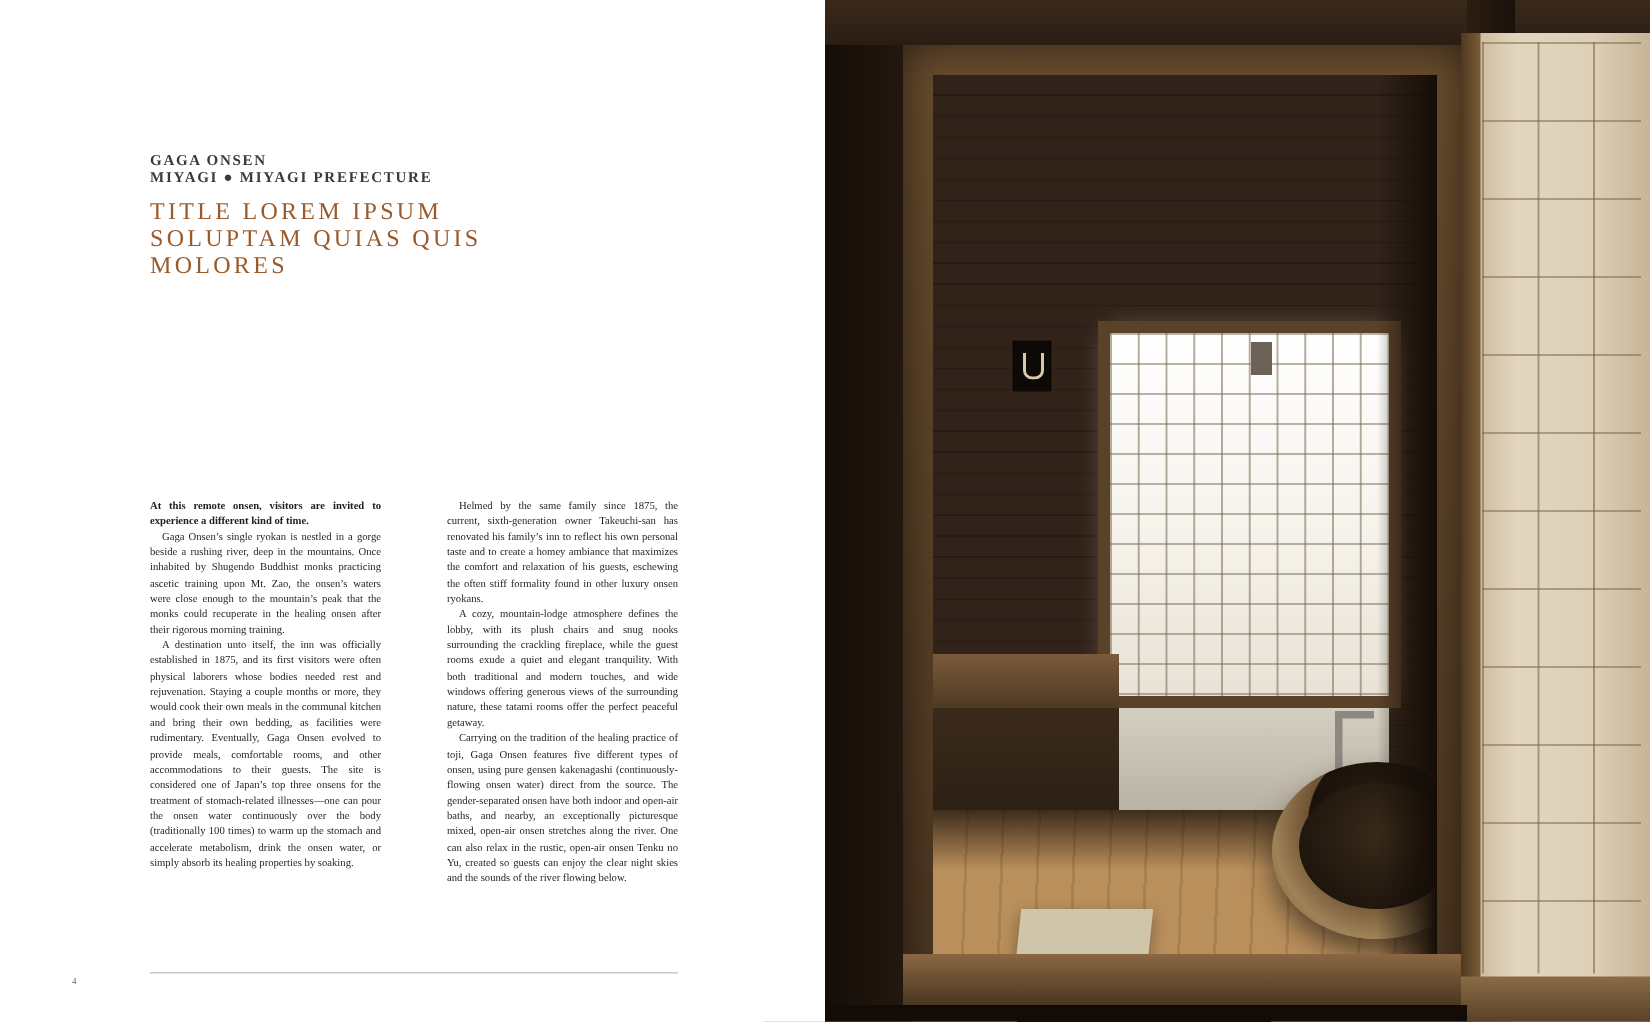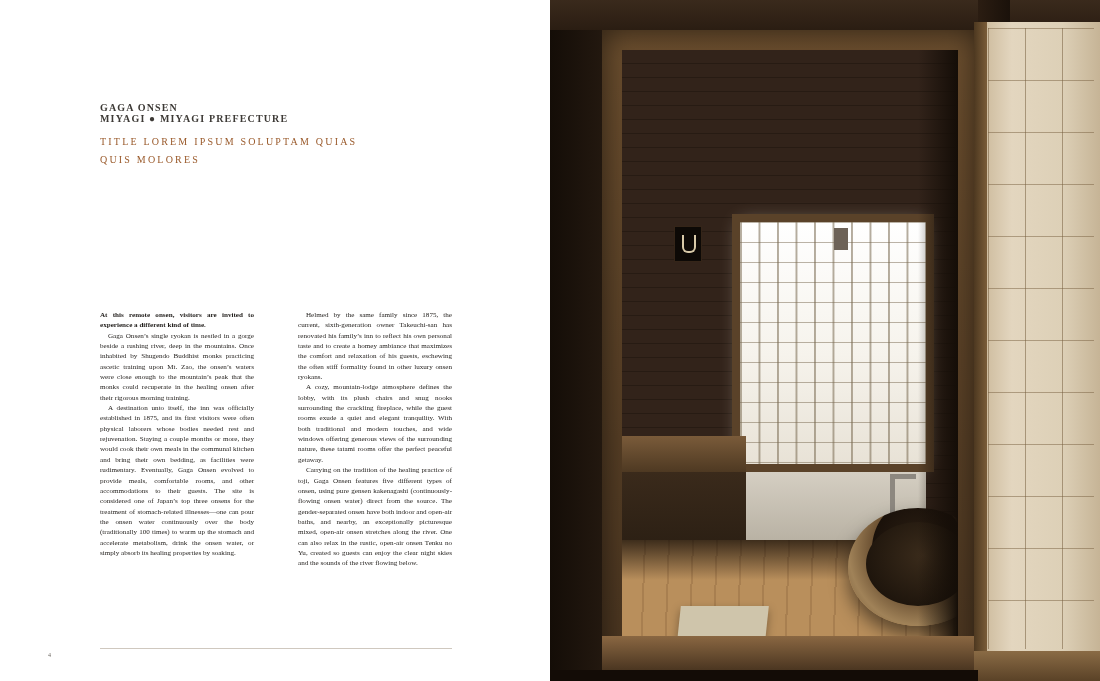--- a/index.html
+++ b/index.html
@@ -41,29 +41,29 @@
     line-height: 11px;
     font-weight: bold;
   }
   .headline {
     position: absolute;
     left: 100px;
     top: 133px;
     width: 280px;
     color: #9a5a2b;
     font-family: "Liberation Serif", serif;
-    font-size: 10px;
+    font-size: 16px;
     letter-spacing: 2.2px;
     line-height: 18px;
     text-transform: uppercase;
   }
   .columns {
     position: absolute;
     left: 100px;
-    top: 310px;
+    top: 332px;
     width: 352px;
     display: flex;
     gap: 44px;
   }
   .col {
     width: 162px;
   }
   .col p {
     margin: 0;
     font-family: "Liberation Serif", serif;

